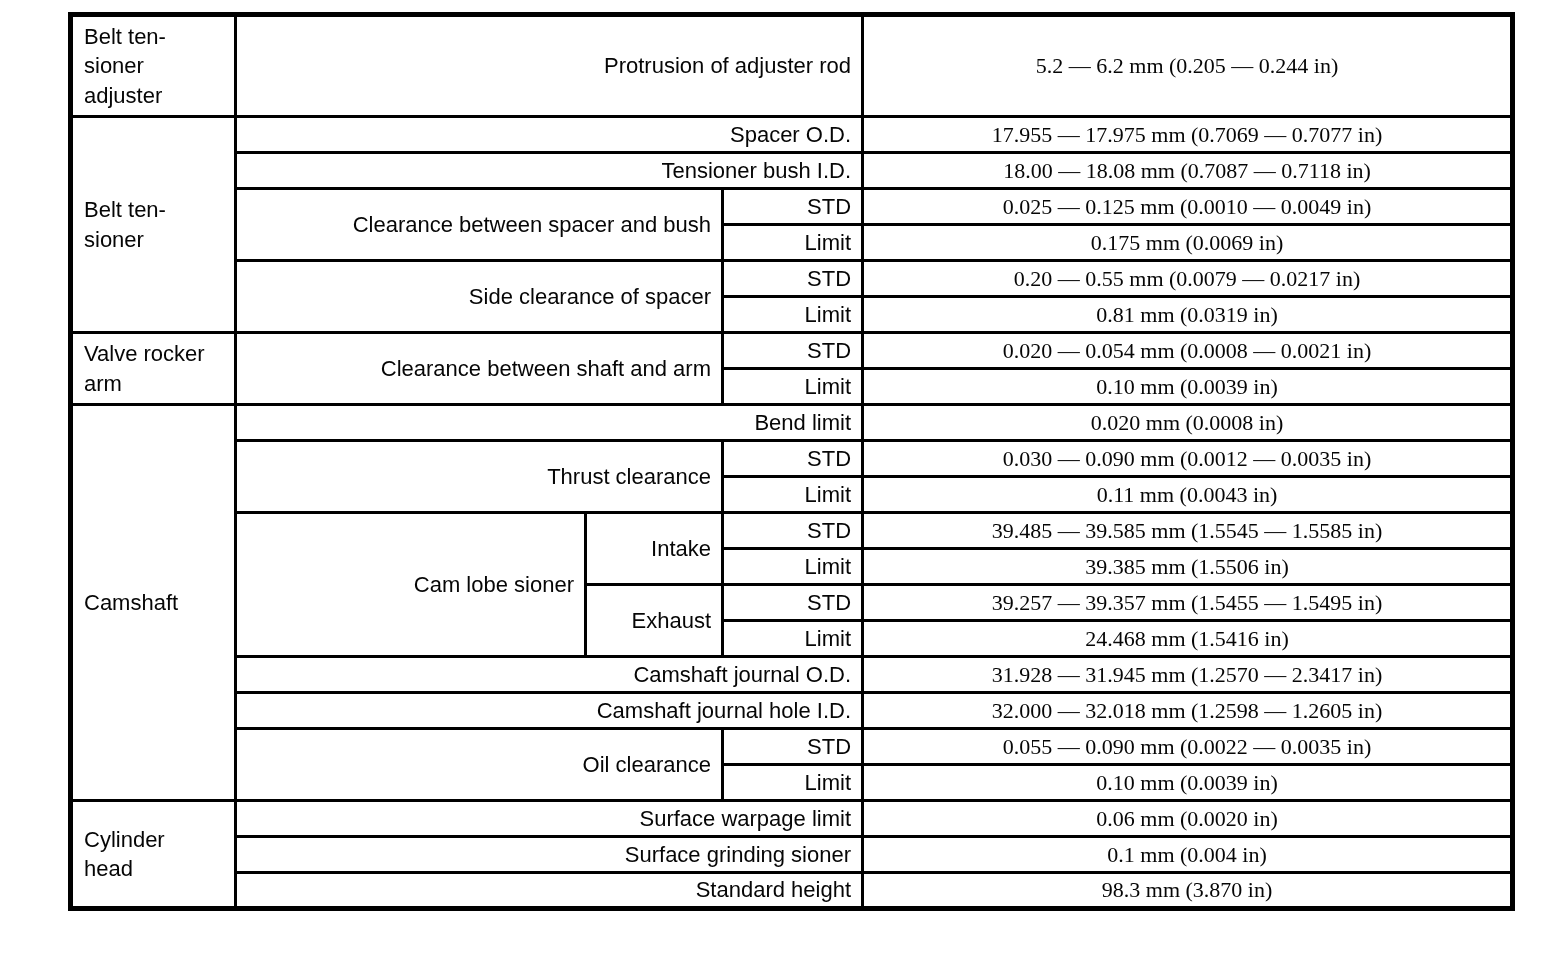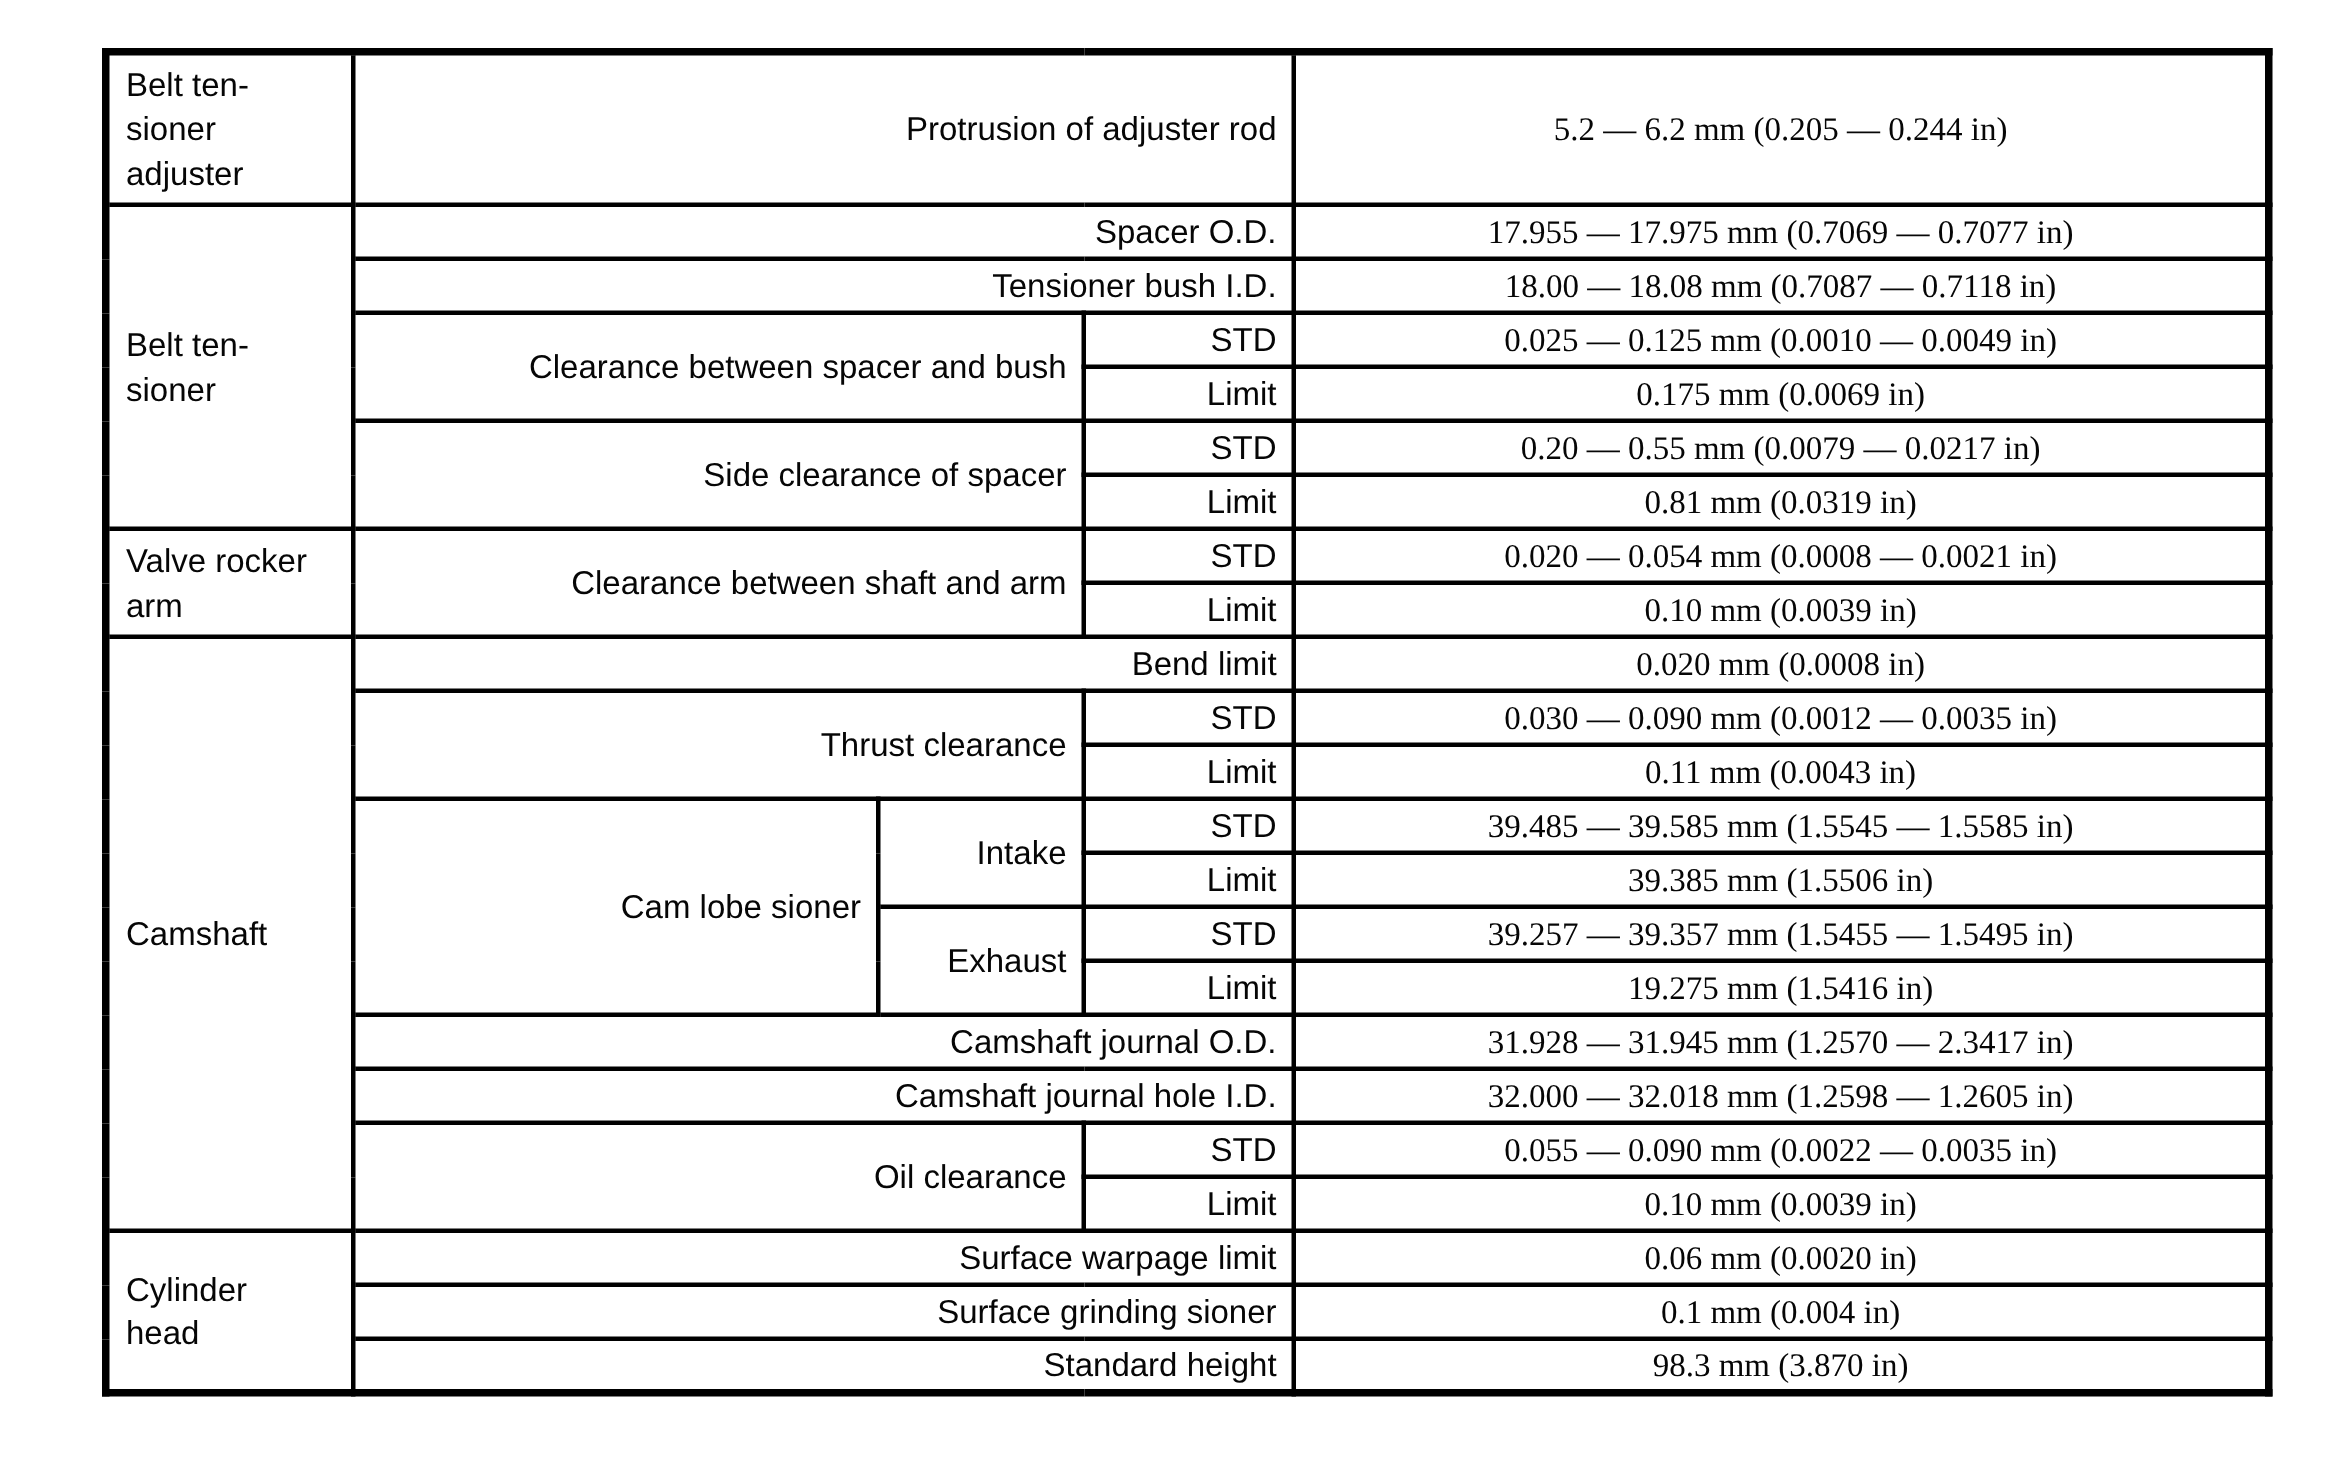--- a/index.html
+++ b/index.html
@@ -13,21 +13,21 @@
   .page {
     position: relative;
     width: 1568px;
     height: 978px;
     background: #ffffff;
     overflow: hidden;
   }
   table.spec {
     position: absolute;
     left: 68px;
-    top: 32px;
+    top: 12px;
     width: 1442px;
     border-collapse: collapse;
     table-layout: fixed;
     border: 5px solid #000;
     font-size: 22px;
     line-height: 1.25;
     padding-left: 28px;
   }
   td {
     border: 3px solid #000;
@@ -140,21 +140,21 @@
       <td class="qual">Limit</td>
       <td class="val">39.385 mm (1.5506 in)</td>
     </tr>
     <tr>
       <td class="sub" rowspan="2">Exhaust</td>
       <td class="qual">STD</td>
       <td class="val">39.257 — 39.357 mm (1.5455 — 1.5495 in)</td>
     </tr>
     <tr>
       <td class="qual">Limit</td>
-      <td class="val">19.275 mm (1.5416 in)</td>
+      <td class="val">24.468 mm (1.5416 in)</td>
     </tr>
     <tr>
       <td class="item" colspan="3">Camshaft journal O.D.</td>
       <td class="val">31.928 — 31.945 mm (1.2570 — 2.3417 in)</td>
     </tr>
     <tr>
       <td class="item" colspan="3">Camshaft journal hole I.D.</td>
       <td class="val">32.000 — 32.018 mm (1.2598 — 1.2605 in)</td>
     </tr>
     <tr>

